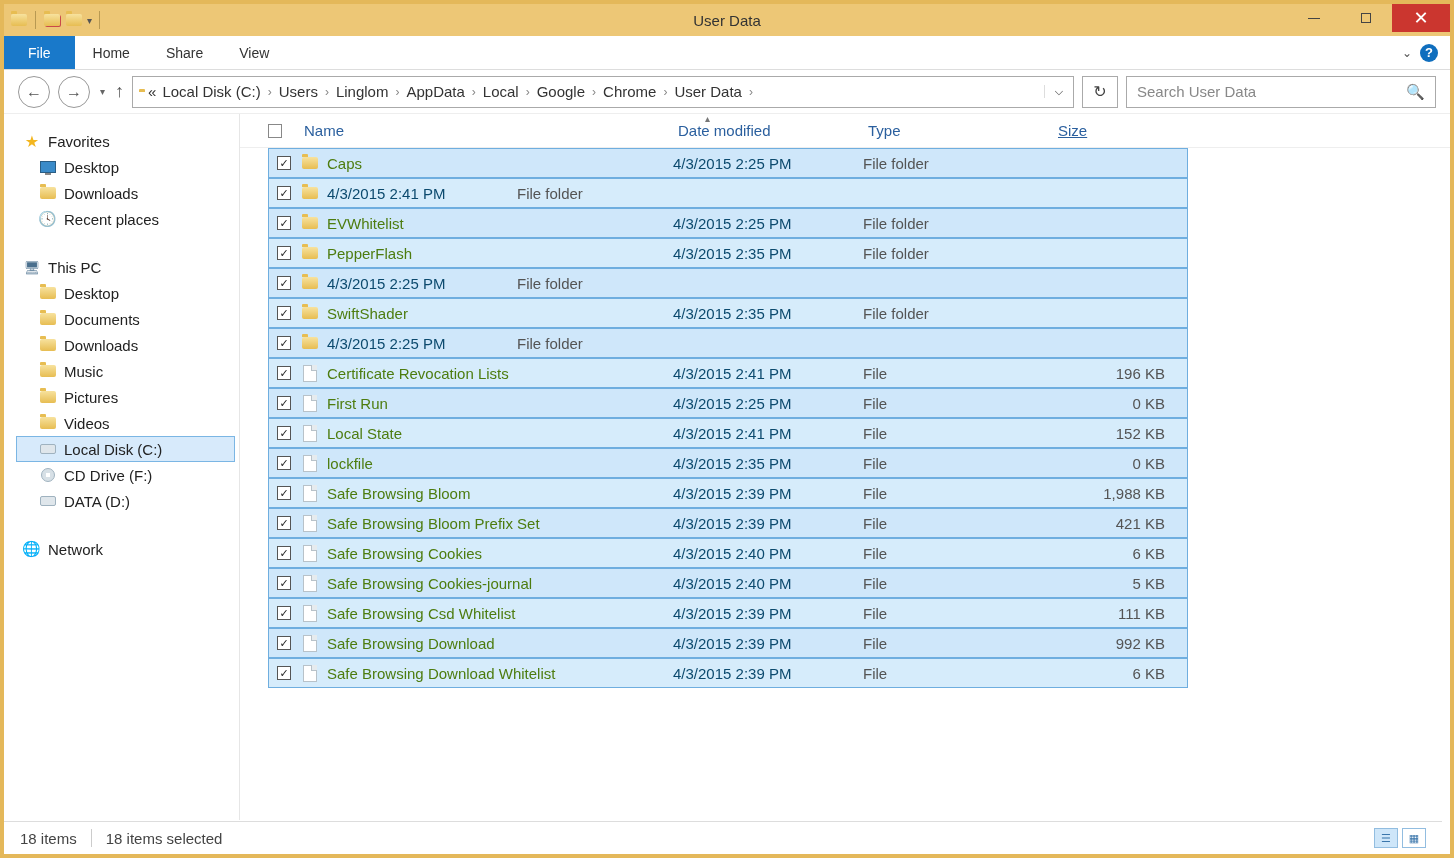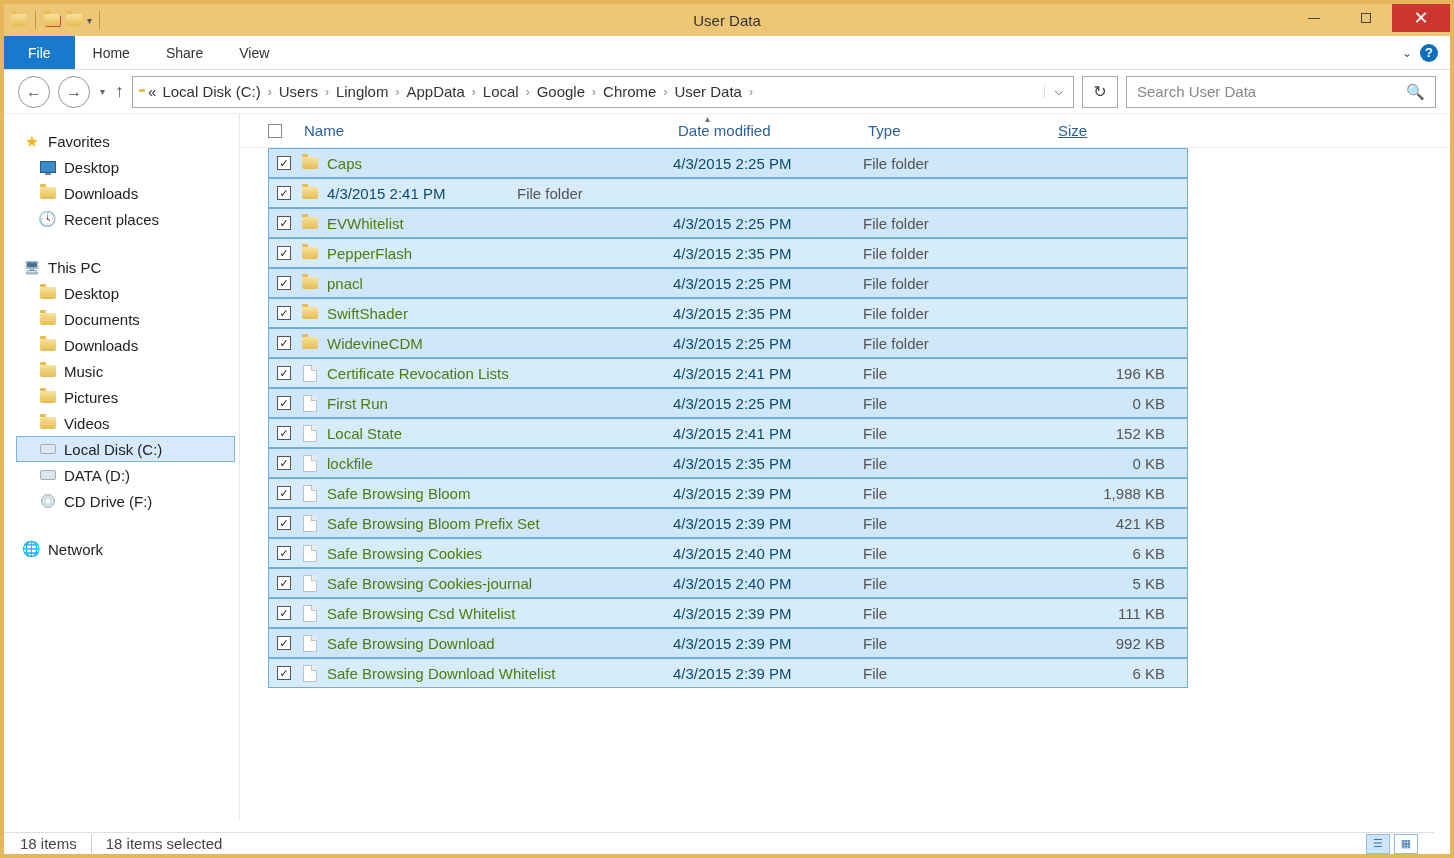--- a/index.html
+++ b/index.html
@@ -87,21 +87,21 @@
 .row-check { width:14px; height:14px; border:1px solid #555; margin:0 10px 0 8px; display:flex; align-items:center; justify-content:center; font-size:11px; color:#222; background:#fff;}
 .row-icon { width:18px; margin-right:8px; display:flex; align-items:center; justify-content:center;}
 .doc-icon { width:14px; height:17px; background:#fff; border:1px solid #b8c2c9; position:relative;}
 .doc-icon::before { content:""; position:absolute; right:-1px; top:-1px; width:5px; height:5px; background:#e6ebee; border-left:1px solid #b8c2c9; border-bottom:1px solid #b8c2c9;}
 .row-name { width:346px; color:#4d7c0f; }
 .row-date { width:190px; color:#0c4a6e;}
 .row-type { width:190px; color:#545454;}
 .row-size { width:120px; text-align:right; color:#545454; padding-right:8px;}
 
 
-.statusbar { position:absolute; bottom:0; left:0; right:16px; height:22px; border-top:1px solid #ddd; display:flex; align-items:center; padding:0 16px; font-size:15px; color:#444; background:#fff;justify-content:space-between;}
+.statusbar { position:absolute; bottom:0; left:0; right:8px; height:33px; border-top:1px solid #ddd; display:flex; align-items:center; padding:0 16px; font-size:15px; color:#444; background:#fff;justify-content:space-between;}
 .status-sep { width:1px; height:18px; background:#ccc; margin:0 14px;}
 .view-toggles { margin-left:auto; display:flex; gap:4px;}
 .vt { width:24px; height:20px; border:1px solid #92bde0; display:flex; align-items:center; justify-content:center; font-size:11px; color:#3a76ab;}
 .vt.active { background:#cee6f9;}
 </style>
 </head>
 <body>
 
 <div class="window">
 
@@ -247,29 +247,29 @@
             <span>Videos</span>
           </div>
         <div class="tree-item selected">
             <span class="ti-icon">
               <span class="drive"></span>
             </span>
             <span>Local Disk (C:)</span>
           </div>
         <div class="tree-item">
             <span class="ti-icon">
+              <span class="cd"></span>
+            </span>
+            <span>CD Drive (F:)</span>
+          </div>
+        <div class="tree-item">
+            <span class="ti-icon">
               <span class="drive"></span>
             </span>
             <span>DATA (D:)</span>
-          </div>
-        <div class="tree-item">
-            <span class="ti-icon">
-              <span class="cd"></span>
-            </span>
-            <span>CD Drive (F:)</span>
           </div>
       </div>
       <div class="tree-section">
         <div class="tree-item root">
             <span class="ti-icon globe">🌐</span>
             <span>Network</span>
           </div>
       </div>
     </div>
 
@@ -320,41 +320,39 @@
             <div class="row-name">PepperFlash</div>
             <div class="row-date">4/3/2015 2:35 PM</div>
             <div class="row-type">File folder</div>
             <div class="row-size"></div>
           </div>
           <div class="file-row">
             <div class="row-check">✓</div>
             <div class="row-icon">
               <span class="folder-sm"></span>
             </div>
-            <div class="row-name">pnacl</div>
             <div class="row-date">4/3/2015 2:25 PM</div>
             <div class="row-type">File folder</div>
             <div class="row-size"></div>
           </div>
           <div class="file-row">
             <div class="row-check">✓</div>
             <div class="row-icon">
               <span class="folder-sm"></span>
             </div>
             <div class="row-name">SwiftShader</div>
             <div class="row-date">4/3/2015 2:35 PM</div>
             <div class="row-type">File folder</div>
             <div class="row-size"></div>
           </div>
           <div class="file-row">
             <div class="row-check">✓</div>
             <div class="row-icon">
               <span class="folder-sm"></span>
             </div>
-            <div class="row-name">WidevineCDM</div>
             <div class="row-date">4/3/2015 2:25 PM</div>
             <div class="row-type">File folder</div>
             <div class="row-size"></div>
           </div>
           <div class="file-row">
             <div class="row-check">✓</div>
             <div class="row-icon">
               <span class="doc-icon"></span>
             </div>
             <div class="row-name">Certificate Revocation Lists</div>

